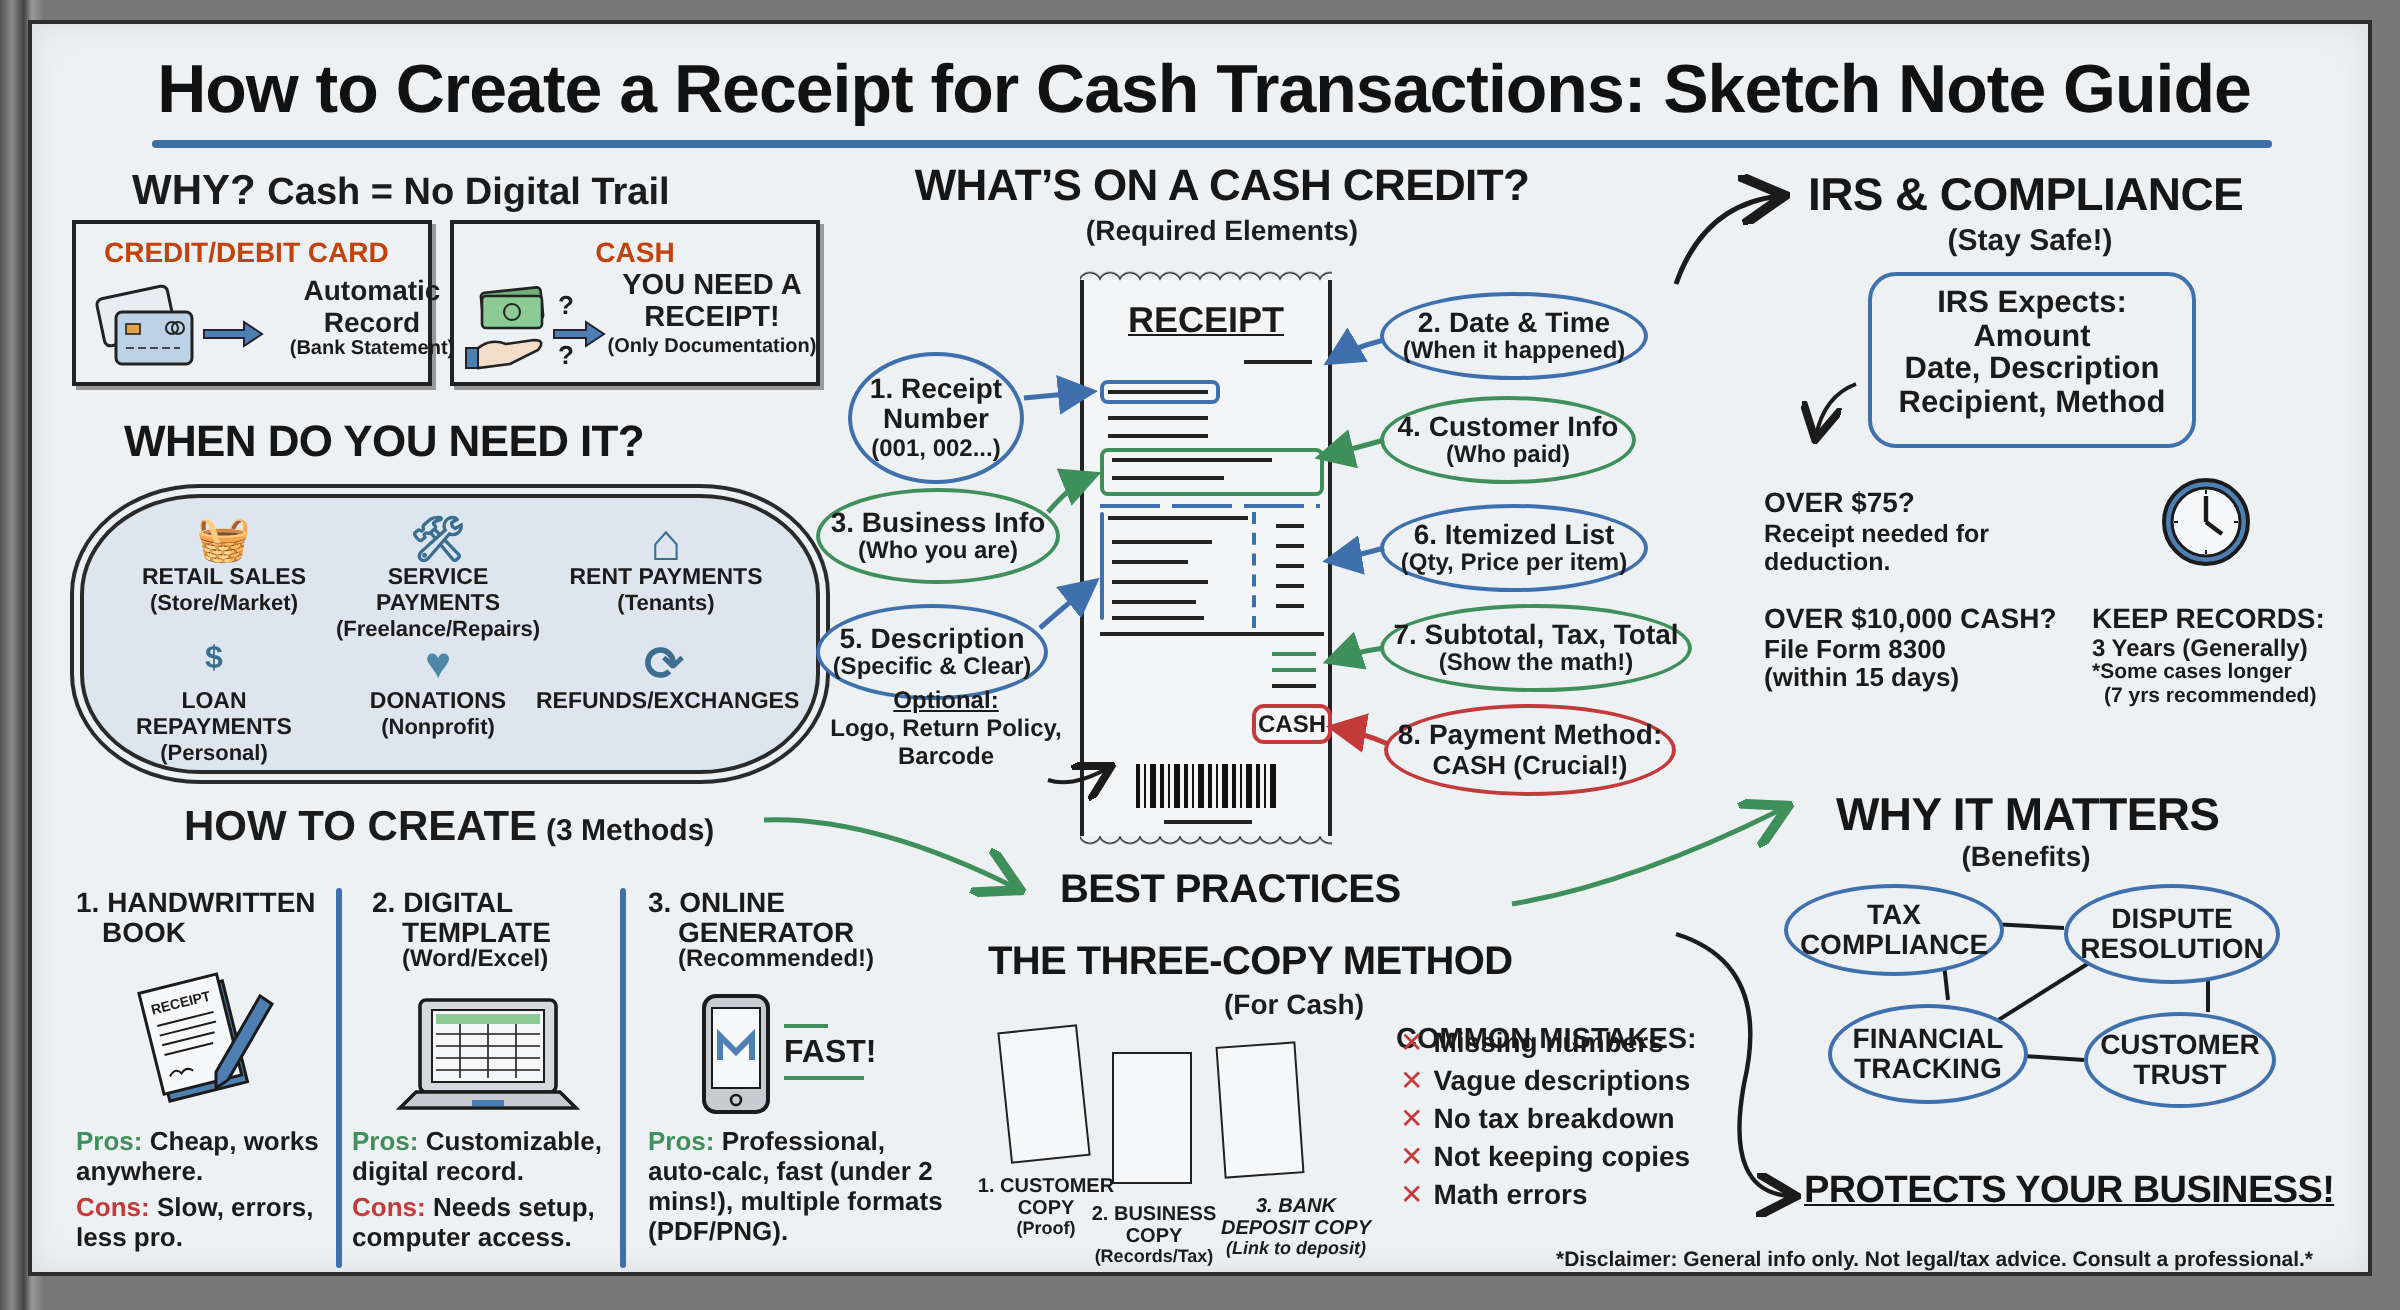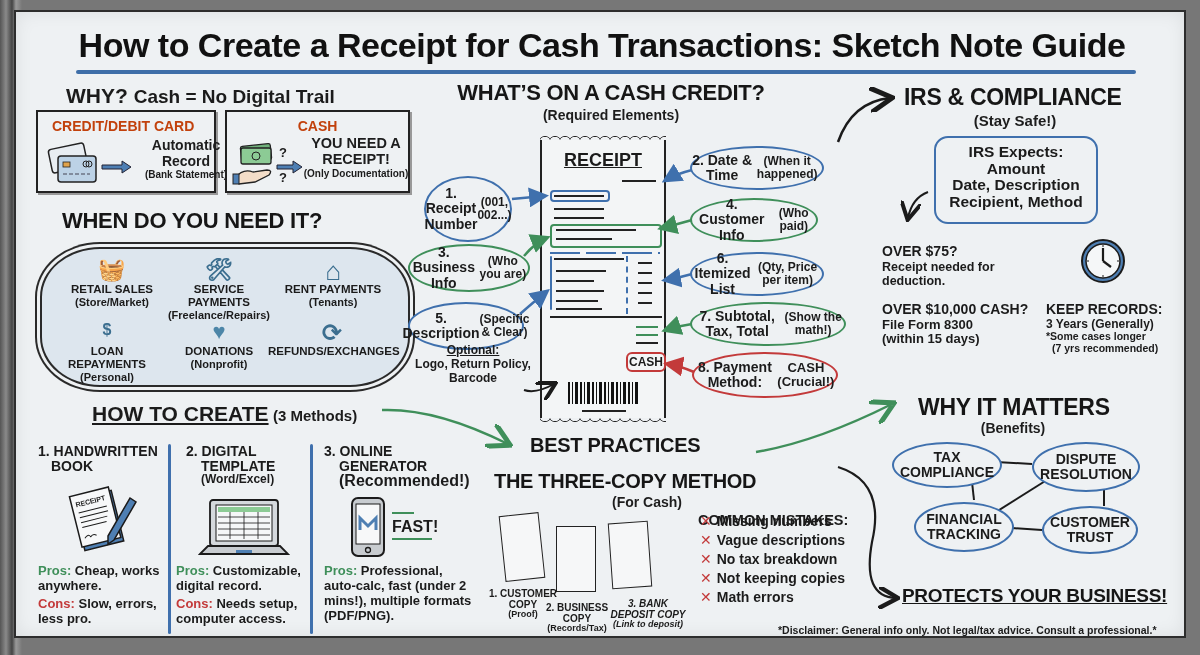--- a/index.html
+++ b/index.html
@@ -31,21 +31,21 @@
   }
   .h1 { font-weight: bold; font-size: 22px; color: #161616; letter-spacing: -0.3px; }
   .h2 { font-weight: bold; font-size: 16px; color: #c2410c; }
   .sub { font-size: 14px; color: #1d1d1d; font-weight: bold; }
   .tiny { font-size: 10px; font-weight: bold; }
   .box {
     border: 2px solid #222; background: #eef1f3; box-shadow: 2px 2px 0 #999;
   }
   .bubble {
     border: 2.5px solid #3f70ad; border-radius: 50%; background: #eef1f3;
-    display: flex; align-items: center; justify-content: center;
+    display: flex; flex-direction: column; align-items: center; justify-content: center;
     text-align: center; font-weight: bold; line-height: 1.1;
   }
   .bubble.green { border-color: #3f8f5a; }
   .bubble.red { border-color: #c33a3a; }
   .bubble .b1 { font-size: 14px; }
   .bubble .b2 { font-size: 12px; font-weight: bold; }
   .cloud {
     left: 24px; top: 235px; width: 370px; height: 140px;
     border: 2.5px solid #2a2a2a; border-radius: 60px / 50px;
     background: #dde6ee;
@@ -319,21 +319,21 @@
       </g>
   </svg>
   <div class="abs" style="left:1030px; top:290px; font-weight:bold; line-height:1.12;">
     <div style="font-size:14px;">KEEP RECORDS:</div>
     <div style="font-size:12px;">3 Years (Generally)</div>
     <div style="font-size:10.5px;">*Some cases longer</div>
     <div style="font-size:10.5px; padding-left:6px;">(7 yrs recommended)</div>
   </div>
 
   <div class="abs" style="left:76px; top:390px; font-weight:bold;">
-    <span style="font-size:21px;text-decoration:underline;">HOW TO CREATE</span>
+    <span style="font-size:21px;">HOW TO CREATE</span>
     <span style="font-size:15px;">(3 Methods)</span>
   </div>
   <div class="divider-v" style="left:152px; top:432px; height:190px;"></div>
   <div class="divider-v" style="left:294px; top:432px; height:190px;"></div>
 
   <div class="abs" style="left:22px; top:432px; width:130px;">
     <div style="font-weight:bold; font-size:14px; line-height:1.05;">
       <div>1. HANDWRITTEN</div>
       <div style="padding-left:13px;">BOOK</div>
     </div>
@@ -383,21 +383,21 @@
   </svg>
   <div class="abs method-text" style="left:160px; top:552px; width:132px;">
     <div><span class="pros">Pros:</span> <span>Customizable, digital record.</span></div>
     <div style="margin-top:3px;"><span class="cons">Cons:</span> <span>Needs setup, computer access.</span></div>
   </div>
 
   <div class="abs" style="left:308px; top:432px; width:130px;">
     <div style="font-weight:bold; font-size:14px; line-height:1.05;">
       <div>3. ONLINE</div>
       <div style="padding-left:15px;">GENERATOR</div>
-      <div style="padding-left:15px; font-size:16px;">(Recommended!)</div>
+      <div style="padding-left:15px; font-size:12px;">(Recommended!)</div>
     </div>
   </div>
   <svg style="left:334px; top:484px;" width="36" height="62" viewBox="0 0 36 62">
     <rect x="2" y="2" width="32" height="58" rx="6" fill="#c8ccd0" stroke="#1b1b1b" stroke-width="2"></rect>
     <rect x="6" y="8" width="24" height="40" fill="#f7f8f9" stroke="#1b1b1b"></rect>
     <path d="M10 34 V22 L18 30 L26 22 V34" fill="none" stroke="#4e7fb3" stroke-width="3"></path>
     <circle cx="18" cy="54" r="2.5" fill="none" stroke="#1b1b1b" stroke-width="1.3"></circle>
   </svg>
   <div class="abs" style="left:376px; top:506px; font-weight:bold; font-size:16px;">FAST!</div>
   <div class="abs" style="left:376px; top:500px; width:22px; height:2px; background:#3f8f5a;"></div>

